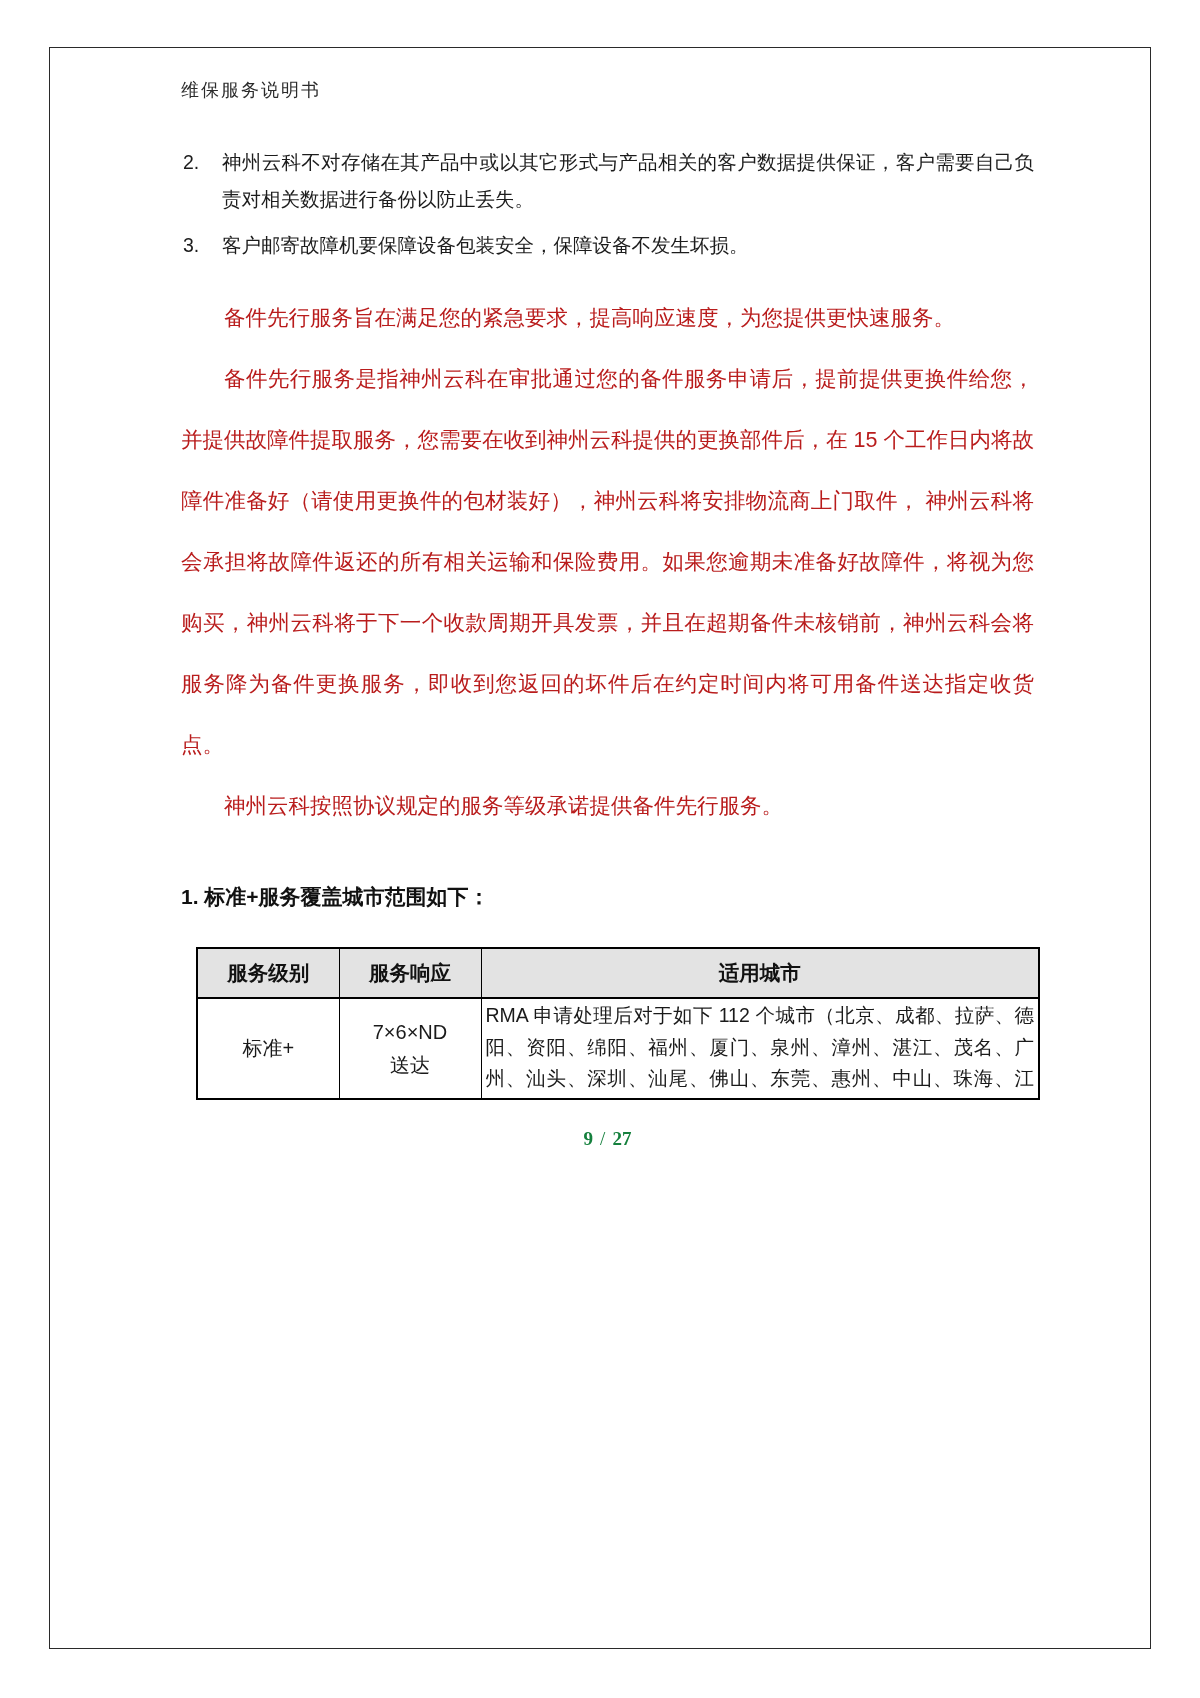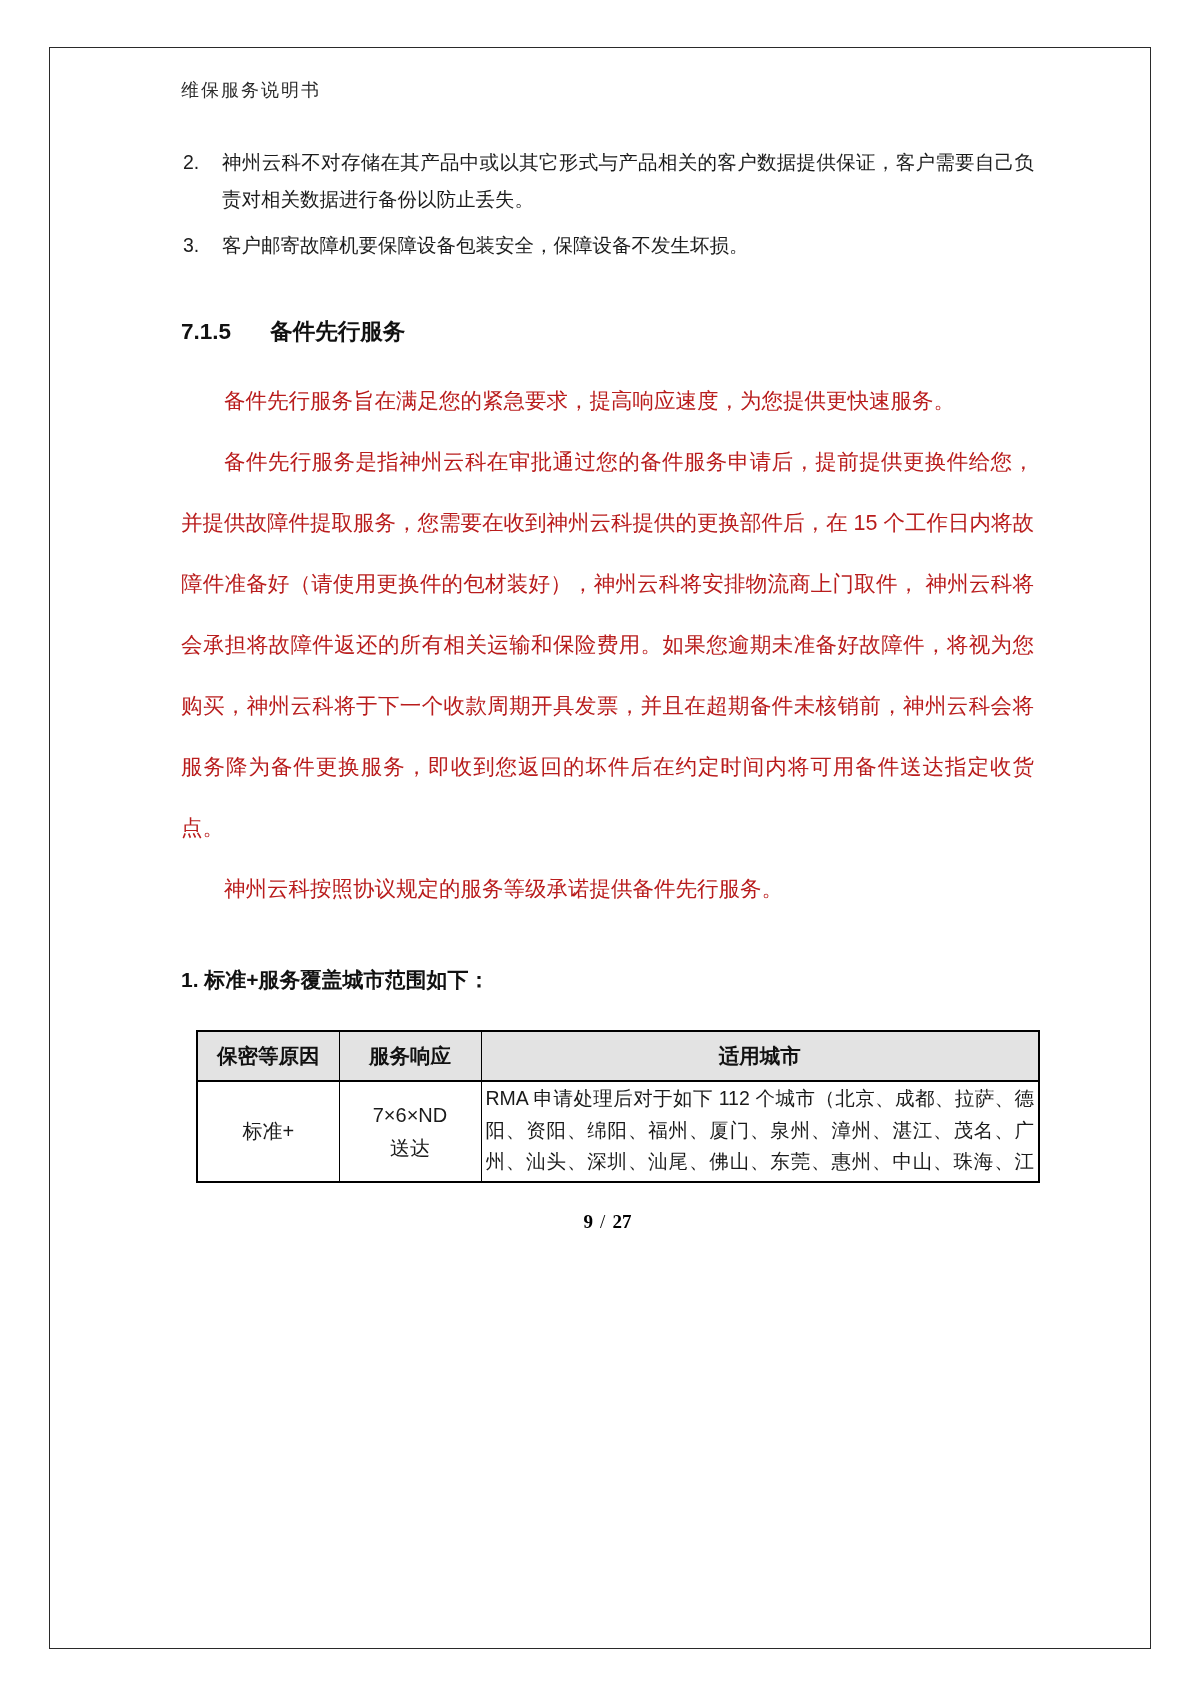--- a/index.html
+++ b/index.html
@@ -78,21 +78,21 @@
     max-height: 95px;
     overflow: hidden;
   }
 
   .page-num {
     margin-top: 28px;
     text-align: center;
     font-family: "Liberation Serif", "DejaVu Serif", serif;
     font-size: 19px;
     font-weight: 700;
-    color: #000000;
+    color: #15803d;
   }
   .page-num .sep { font-weight: 400; margin: 0 7px; }
 </style>
 </head>
 <body>
 
 <div class="page-border">
   <div class="content">
 
     <div class="doc-header">
@@ -103,42 +103,38 @@
       <div class="doc-list-item">
         <span class="li-marker">2.</span>
         <span class="li-text">神州云科不对存储在其产品中或以其它形式与产品相关的客户数据提供保证，客户需要自己负责对相关数据进行备份以防止丢失。</span>
       </div>
       <div class="doc-list-item">
         <span class="li-marker">3.</span>
         <span class="li-text">客户邮寄故障机要保障设备包装安全，保障设备不发生坏损。</span>
       </div>
     </div>
 
-    <h2 class="sec-heading">
-      <span class="sec-num">7.1.5</span>
-      <span class="sec-title">备件先行服务</span>
-    </h2>
 
     <div class="body-text">
       <p>备件先行服务旨在满足您的紧急要求，提高响应速度，为您提供更快速服务。</p>
       <p>备件先行服务是指神州云科在审批通过您的备件服务申请后，提前提供更换件给您，并提供故障件提取服务，您需要在收到神州云科提供的更换部件后，在 15 个工作日内将故障件准备好（请使用更换件的包材装好），神州云科将安排物流商上门取件， 神州云科将会承担将故障件返还的所有相关运输和保险费用。如果您逾期未准备好故障件，将视为您购买，神州云科将于下一个收款周期开具发票，并且在超期备件未核销前，神州云科会将服务降为备件更换服务，即收到您返回的坏件后在约定时间内将可用备件送达指定收货点。</p>
       <p>神州云科按照协议规定的服务等级承诺提供备件先行服务。</p>
     </div>
 
     <div class="subheading">1. 标准+服务覆盖城市范围如下：</div>
 
     <table class="city-table">
       <colgroup>
         <col style="width:142px">
         <col style="width:142px">
         <col style="width:558px">
       </colgroup>
       <thead>
         <tr>
-          <th>保密等原因</th>
+          <th>服务级别</th>
           <th>服务响应</th>
           <th>适用城市</th>
         </tr>
       </thead>
       <tbody>
         <tr>
           <td class="cell-level">标准+</td>
           <td class="cell-resp">
             <div>7×6×ND</div>
             <div>送达</div>

